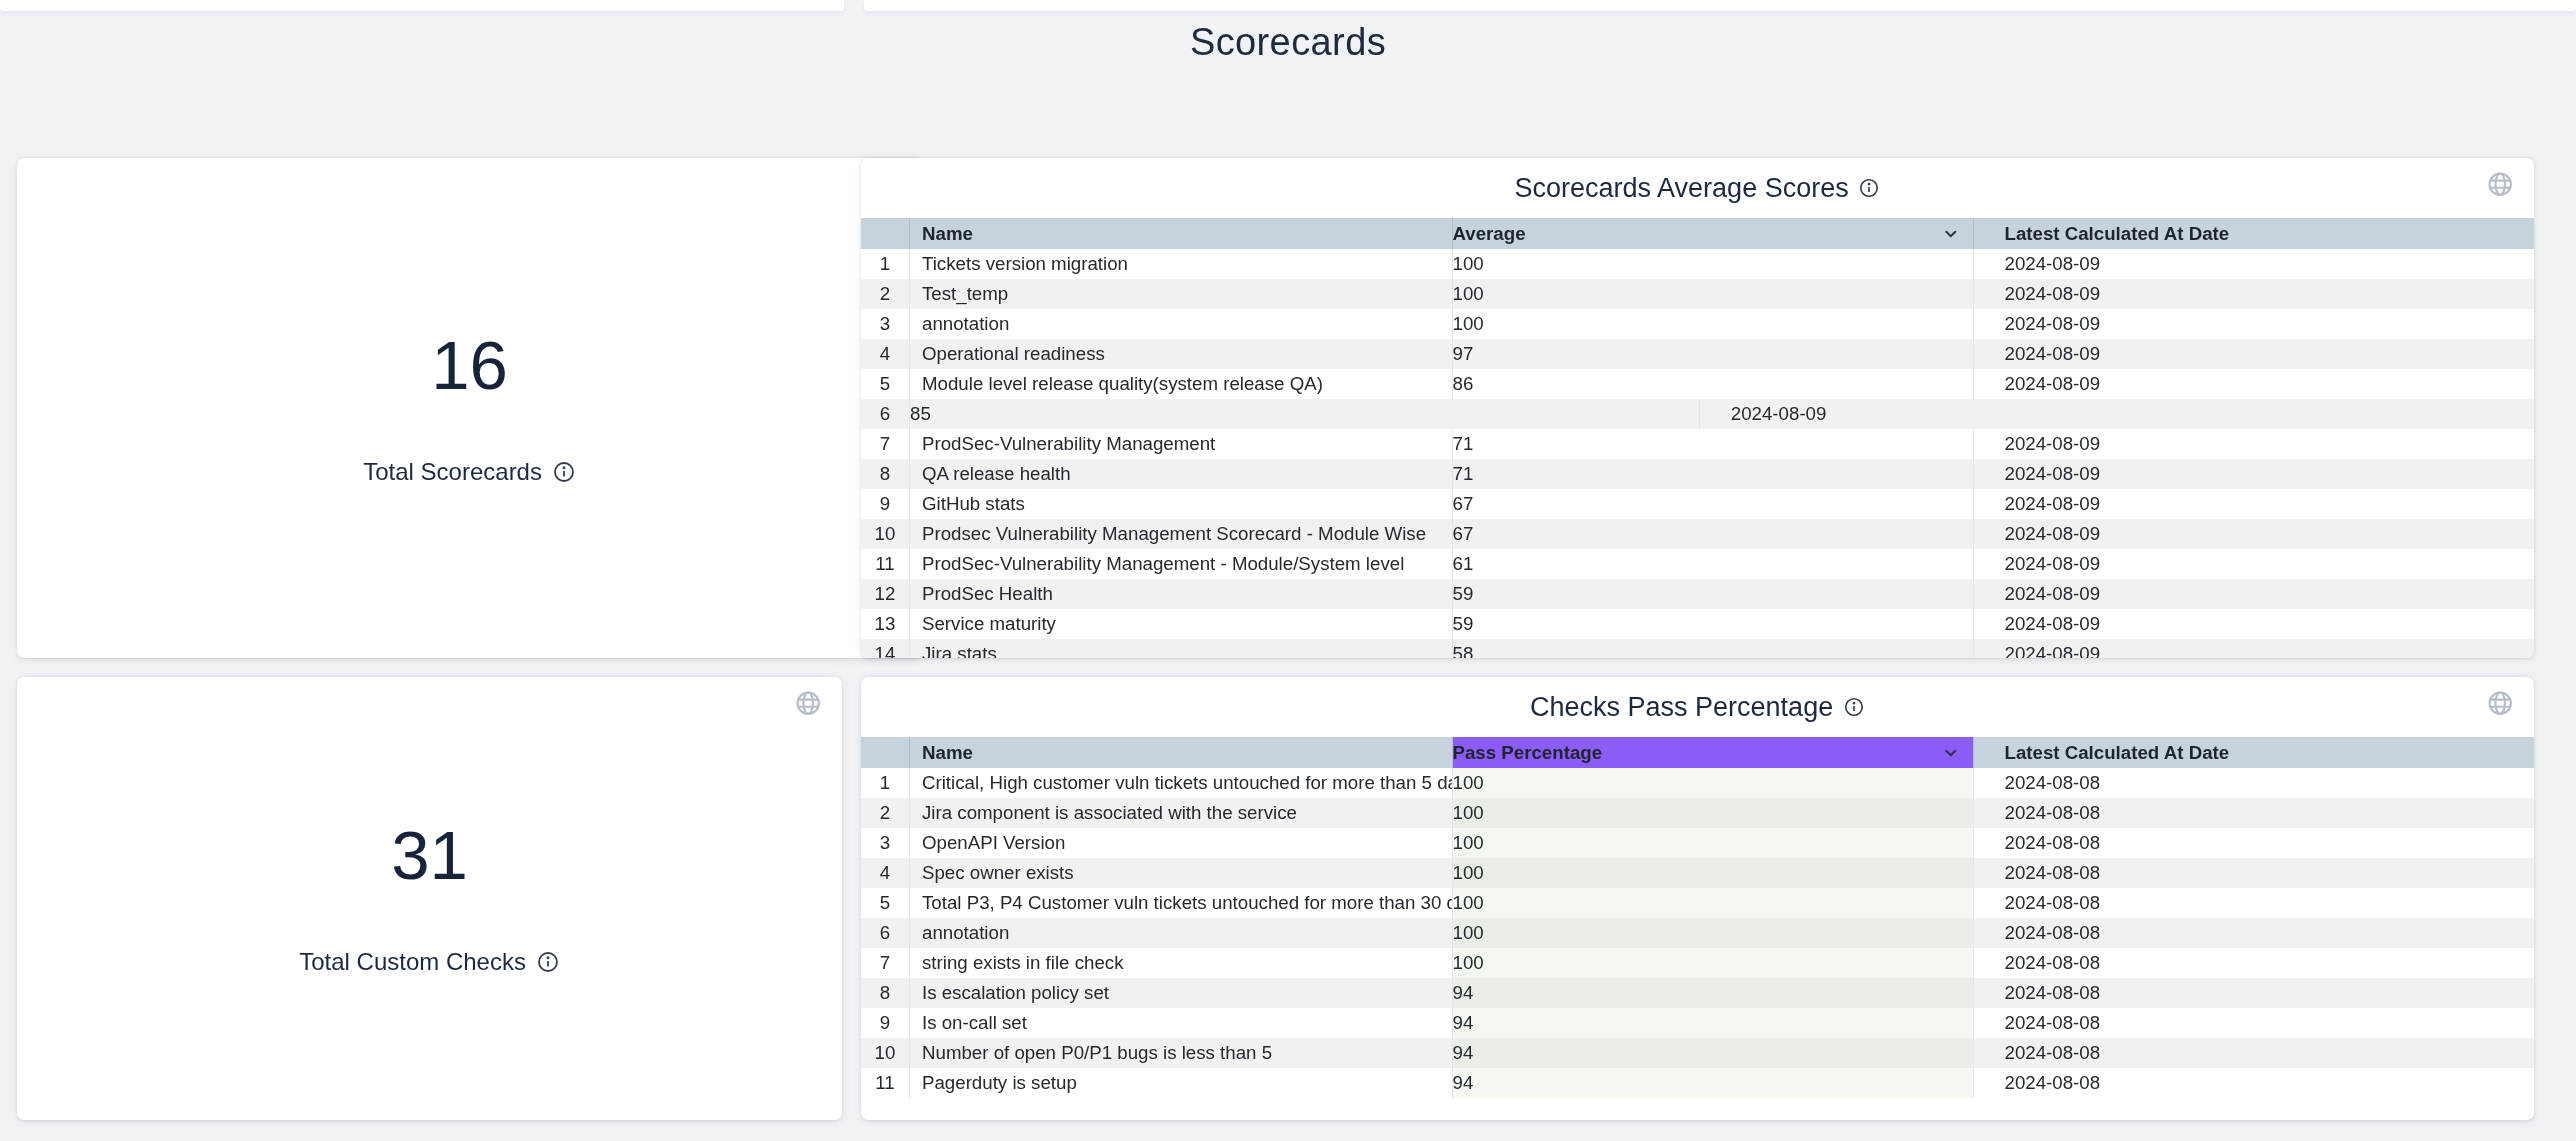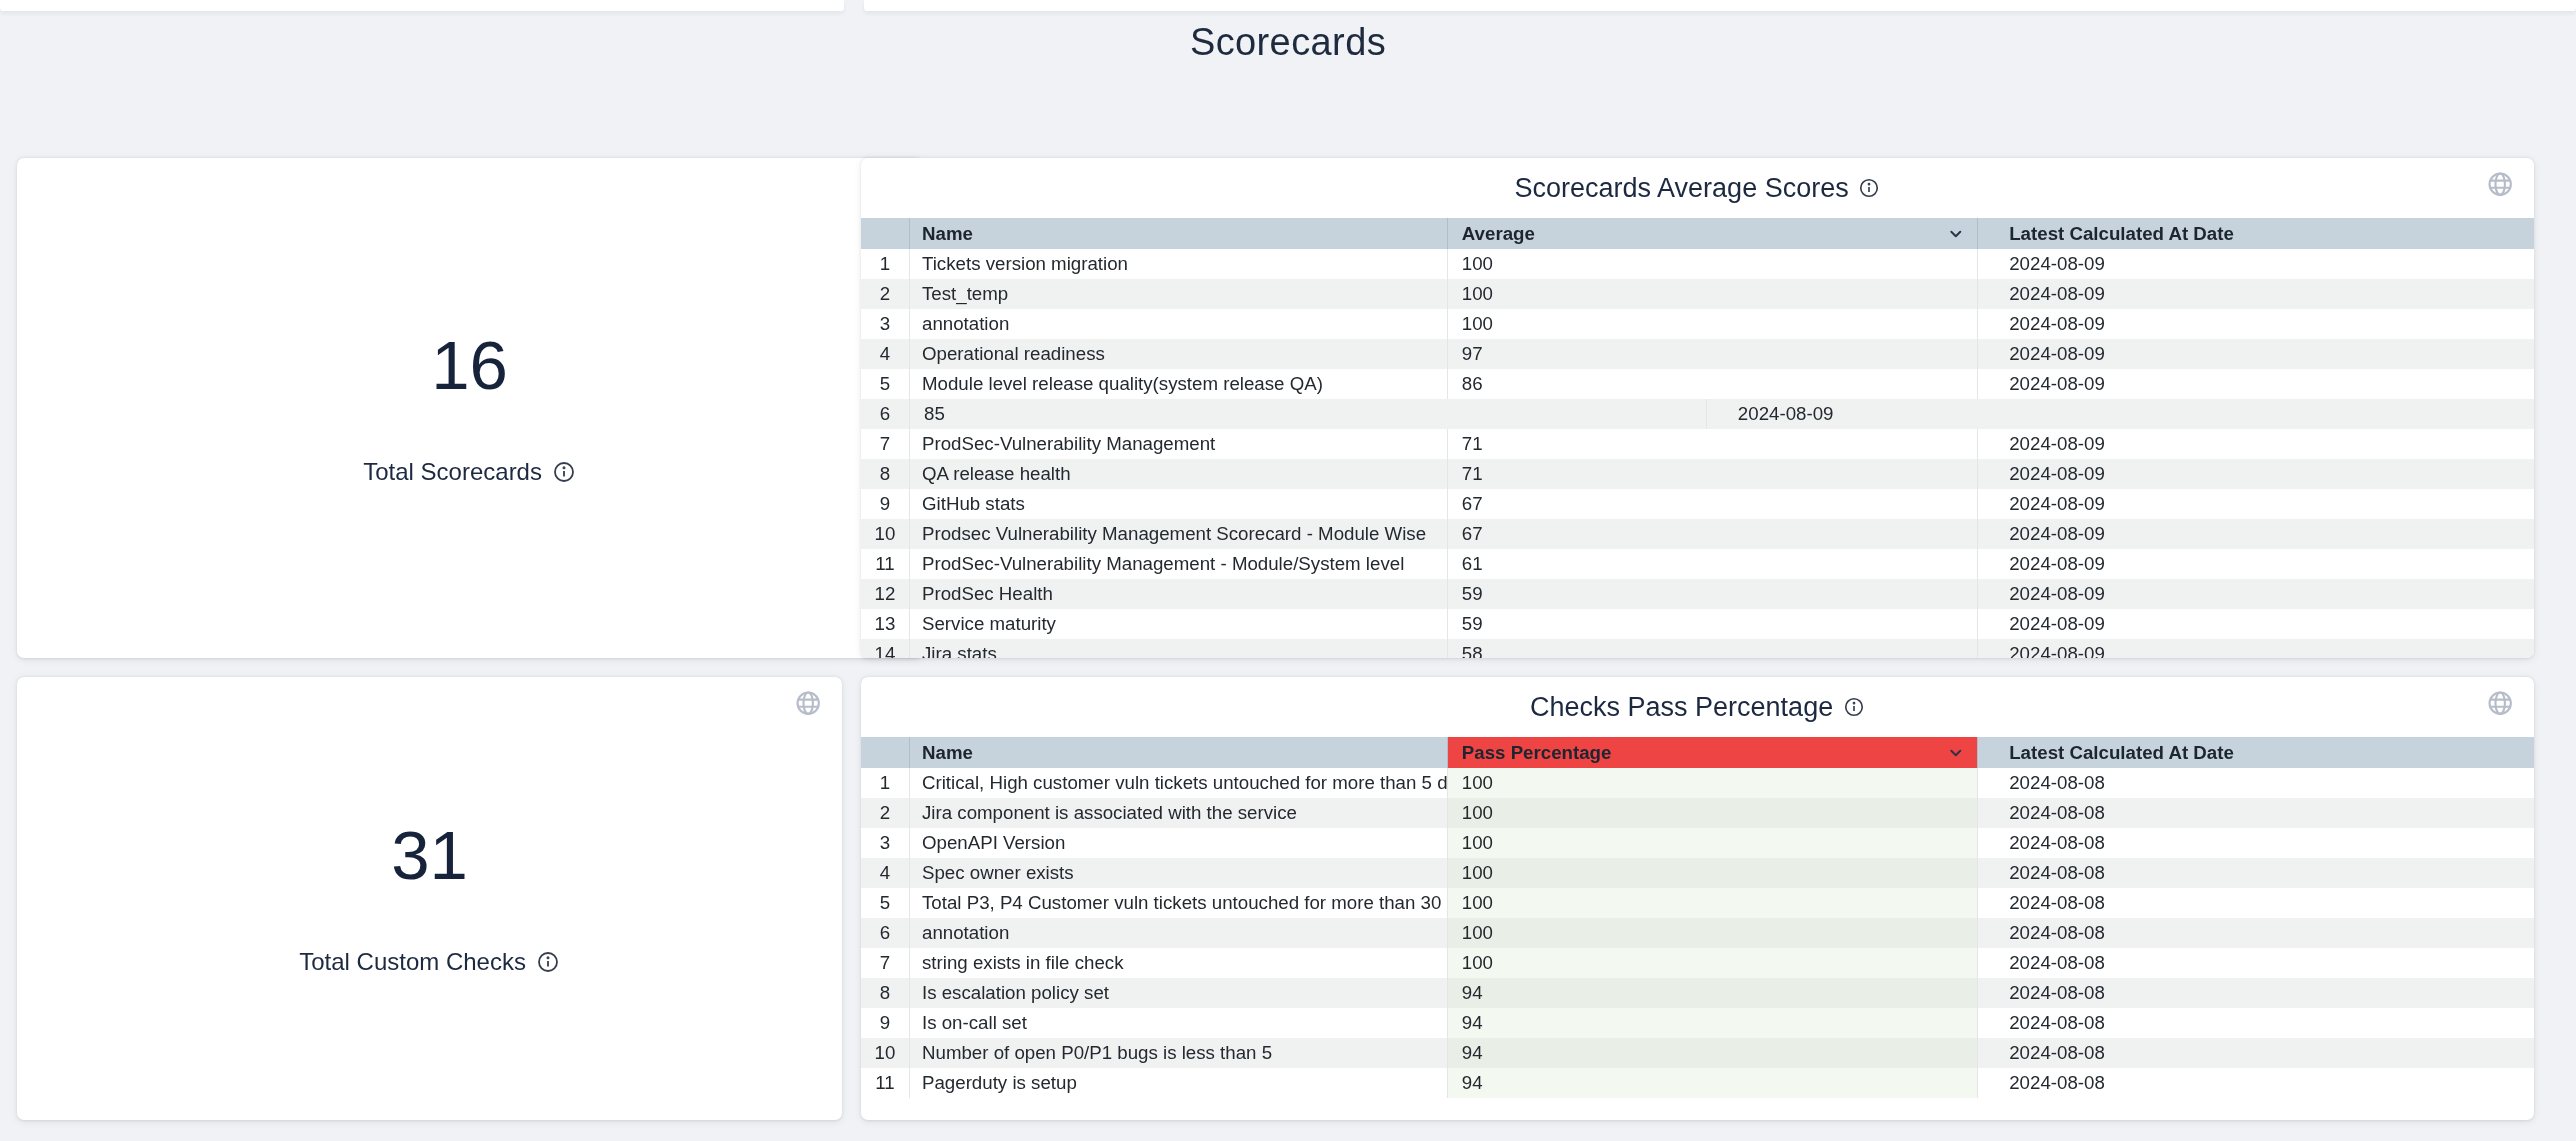--- a/index.html
+++ b/index.html
@@ -38,29 +38,29 @@
   .panel-title{height:60px;display:flex;align-items:center;justify-content:center;gap:9.8px;
       font-size:27px;color:#1c2940;}
   .panel-title .info-ic{width:22px;height:22px;}
 
   .thead{display:flex;height:31px;background:#c6d3dd;font-weight:700;font-size:18.7px;color:#1d2530;}
   .trow{display:flex;height:30px;font-size:18.7px;color:#23292f;background:#fff;}
   .trow.alt{background:#f0f2f2;}
   .th,.td{display:flex;align-items:center;box-sizing:border-box;overflow:hidden;white-space:nowrap;}
   .c0{width:48px;flex:none;justify-content:center;}
   .c1{flex:613 1 0;padding-left:12px;}
-  .c2{flex:602 1 0;padding-left:14px;}
+  .c2{flex:602 1 0;padding-left:0;}
   .c3{flex:613 1 0;padding-left:31px;}
   .trow .c1,.trow .c2,.trow .c3{border-left:0.9px solid #e2e5e9;}
   .thead .c1,.thead .c2,.thead .c3{border-left:0.9px solid #aebecb;}
   .sort-ic{margin-left:auto;margin-right:11.6px;width:19.6px;height:19.6px;color:#2b3442;flex:none;}
   .sort-ic svg{width:19.6px;height:19.6px;display:block;}
 
   
-  .green .thead .c2{background:#ef4444;justify-content:space-between;}
+  .green .thead .c2{background:#8b5cf6;justify-content:space-between;}
   .green .trow  .c2{background:#f3f8f0;}
   .green .trow.alt .c2{background:#e9efe6;}
 </style>
 </head>
 <body>
 
 <div class="page">
 
   <div class="strip l"></div>
   <div class="strip r"></div>

